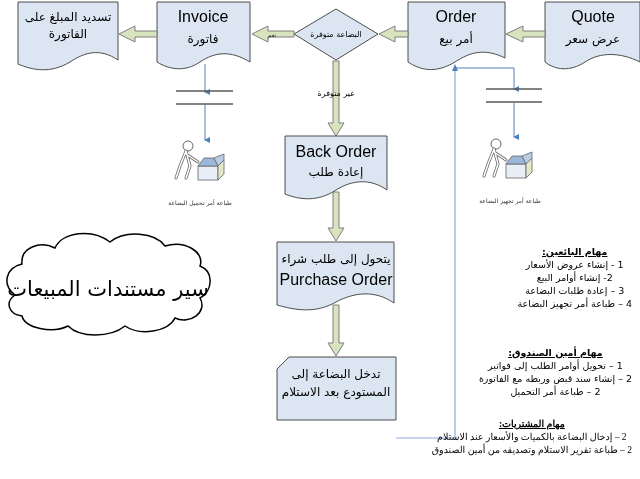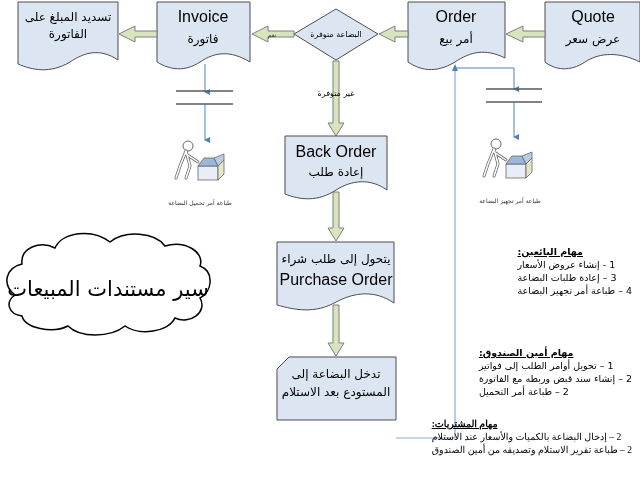--- a/index.html
+++ b/index.html
@@ -4,21 +4,21 @@
 <style>
   html, body { margin:0; padding:0; background:#ffffff; }
   body { width:640px; height:479px; position:relative; overflow:hidden; font-family:"Liberation Sans", sans-serif; }
   svg#canvas { position:absolute; left:0; top:0; }
   .doc-fill { fill:#dce6f2; stroke:#4d4d4d; stroke-width:1; }
   .arrow-fill { fill:#d7e4bd; stroke:#7f7f7f; stroke-width:1; }
   .lbl-en { font-family:"Liberation Sans", sans-serif; font-size:16px; fill:#000; }
   .lbl-ar { font-family:"DejaVu Sans", sans-serif; font-size:12px; fill:#000; }
   .lbl-sm { font-family:"DejaVu Sans", sans-serif; font-size:8px; fill:#000; }
   .lbl-xs { font-family:"DejaVu Sans", sans-serif; font-size:6px; fill:#333; }
-  .task-block { position:absolute; right:8px; direction:rtl; text-align:left; font-family:"DejaVu Sans", sans-serif; font-size:9.5px; line-height:13px; color:#000; }
+  .task-block { position:absolute; right:8px; direction:rtl; text-align:center; font-family:"DejaVu Sans", sans-serif; font-size:9.5px; line-height:13px; color:#000; }
   .task-title { text-decoration:underline; font-weight:bold; }
   .cloud-text { font-family:"DejaVu Sans", sans-serif; font-size:21px; fill:#000; }
 </style>
 </head>
 <body>
 
 <svg id="canvas" width="640" height="479" viewBox="0 0 640 479">
   <defs>
     <marker id="bluehead" markerWidth="6" markerHeight="6" refX="3" refY="5" orient="auto" markerUnits="userSpaceOnUse">
       <path d="M0,0 L6,0 L3,6 Z" fill="#4f81bd"></path>
@@ -136,20 +136,21 @@
 
   <g>
     <path d="M15,295 C2,285 5,268 22,264 C20,248 40,240 55,248 C62,232 92,228 110,242 C125,230 155,232 165,246 C185,240 205,252 200,266 C215,272 212,292 200,298 C208,312 190,325 175,318 C168,332 140,336 125,326 C110,338 80,338 68,326 C52,334 25,328 22,316 C8,314 5,302 15,295 Z" fill="#ffffff" stroke="#000" stroke-width="1.5"></path>
     <text class="cloud-text" x="108" y="296" text-anchor="middle">سير مستندات المبيعات</text>
   </g>
 </svg>
 
 <div class="task-block" style="top:245px;">
   <div class="task-title">مهام البائعين:</div>
   <div>1 - إنشاء عروض الأسعار</div>
+  <div>2- إنشاء أوامر البيع</div>
   <div>3 – إعادة طلبات البضاعة</div>
   <div>4 – طباعة أمر تجهيز البضاعة</div>
 </div>
 <div class="task-block" style="top:337px;margin-top:9px;">
   <div class="task-title">مهام أمين الصندوق:</div>
   <div>1 – تحويل أوامر الطلب إلى فواتير</div>
   <div>2 – إنشاء سند قبض وربطه مع الفاتورة</div>
   <div>2 – طباعة أمر التحميل</div>
 </div>
 <div class="task-block" style="top:418px;font-family:Liberation Serif, serif;">

